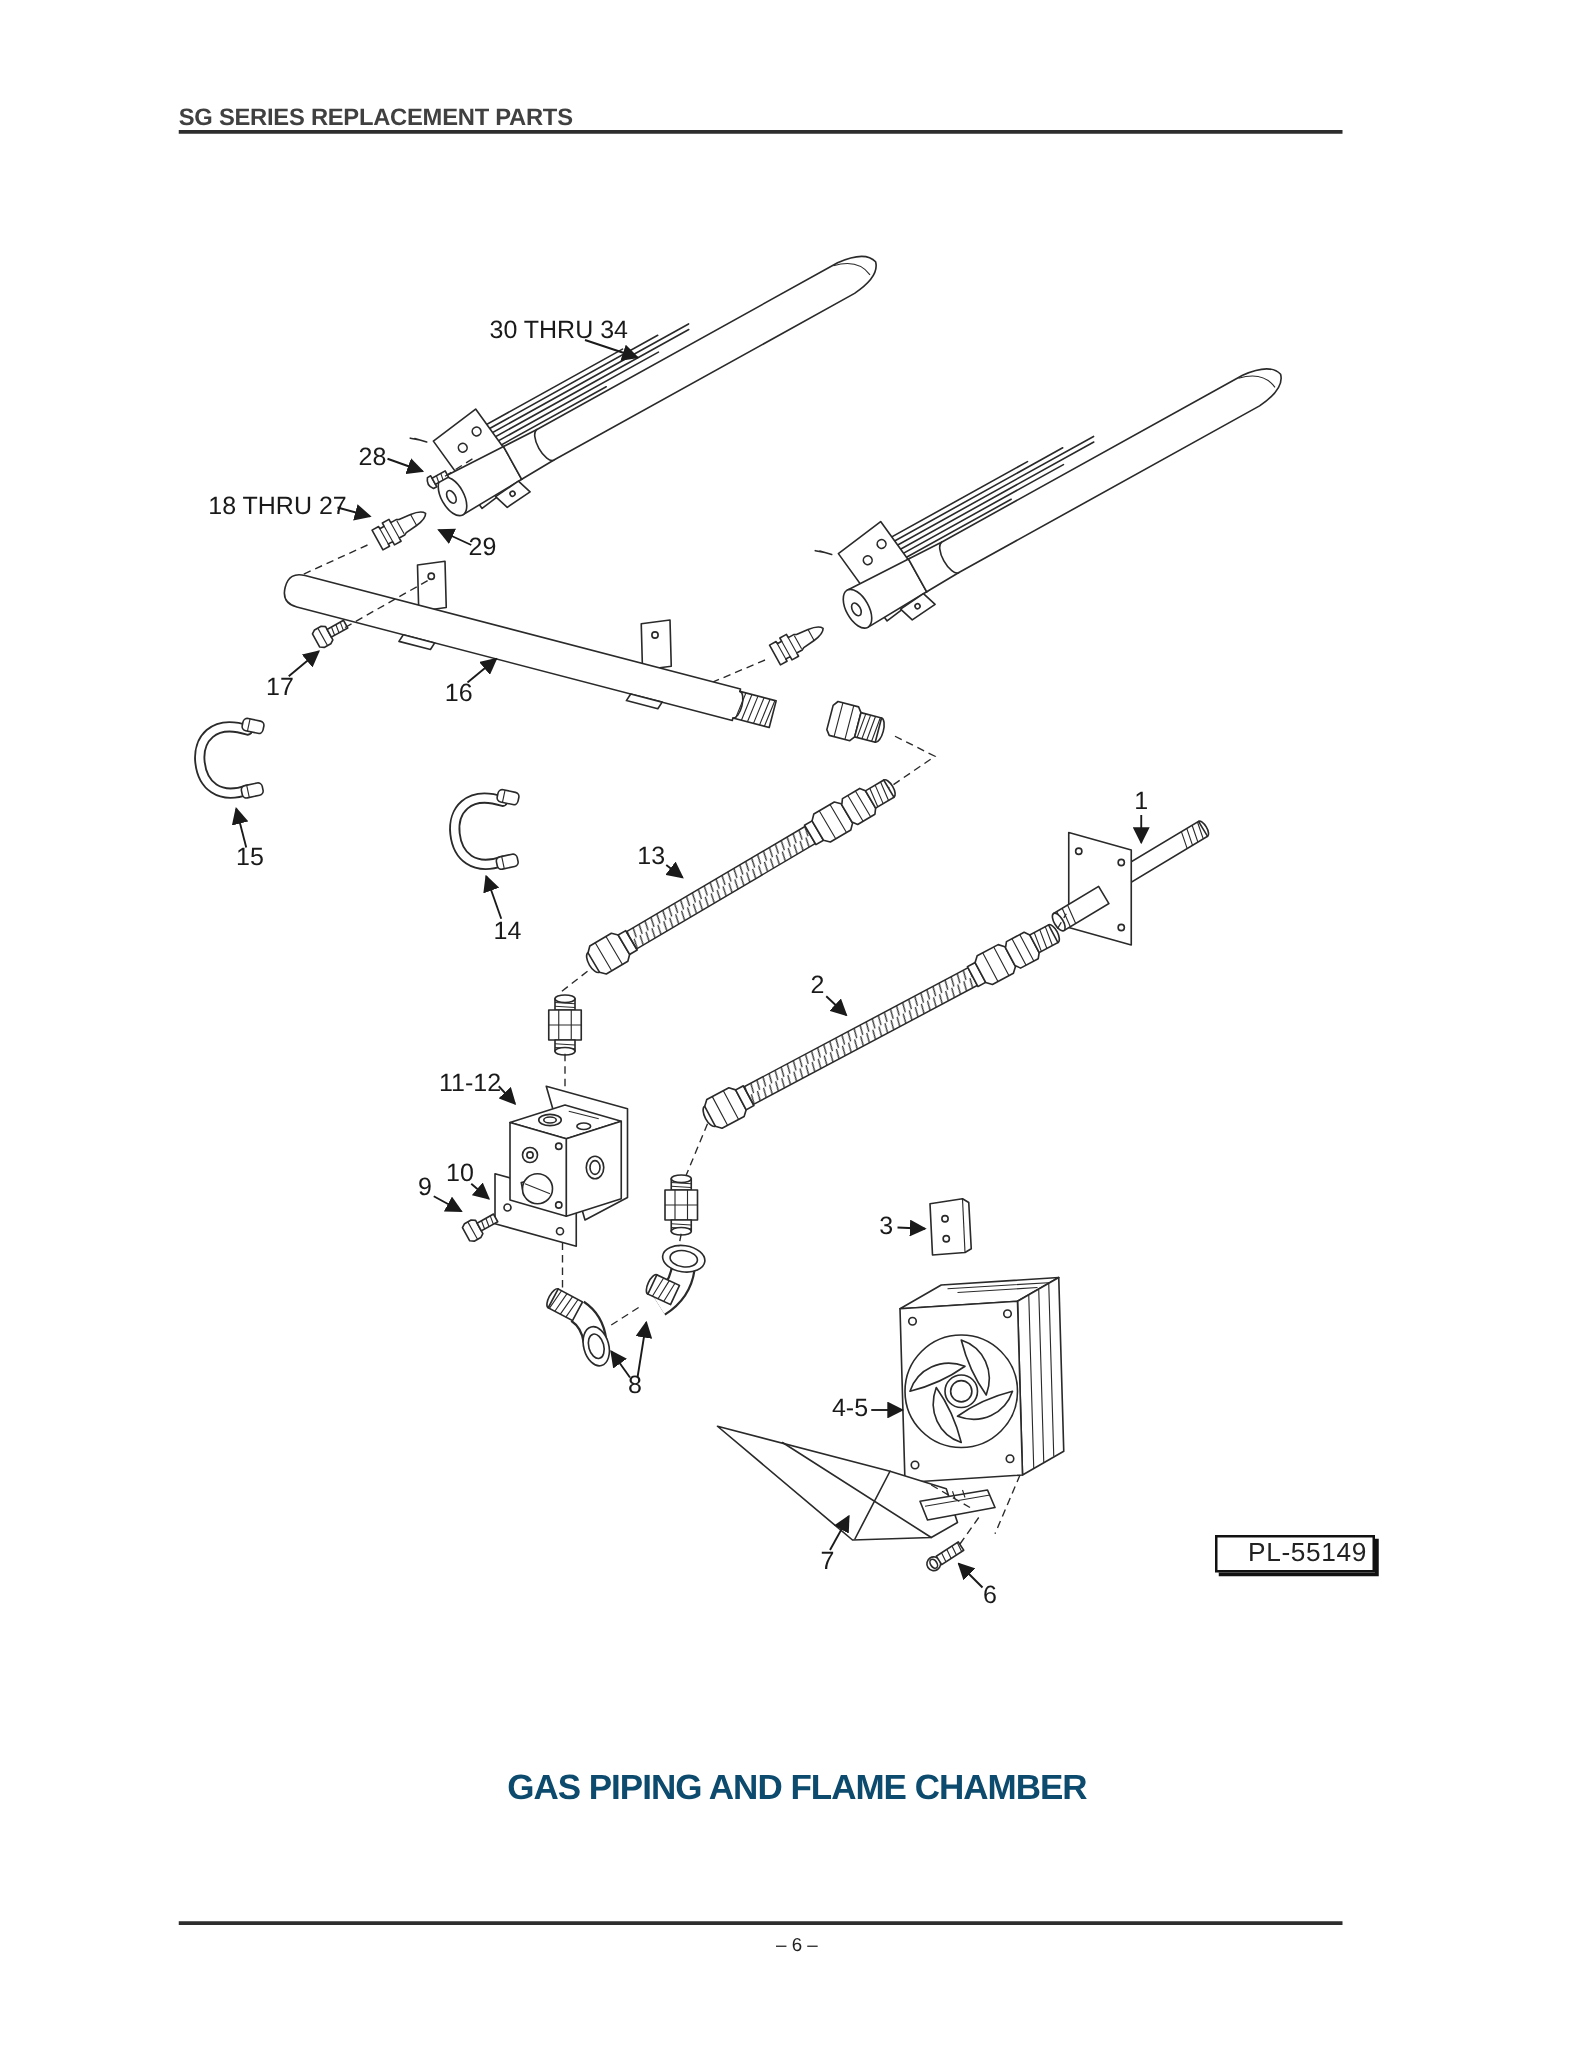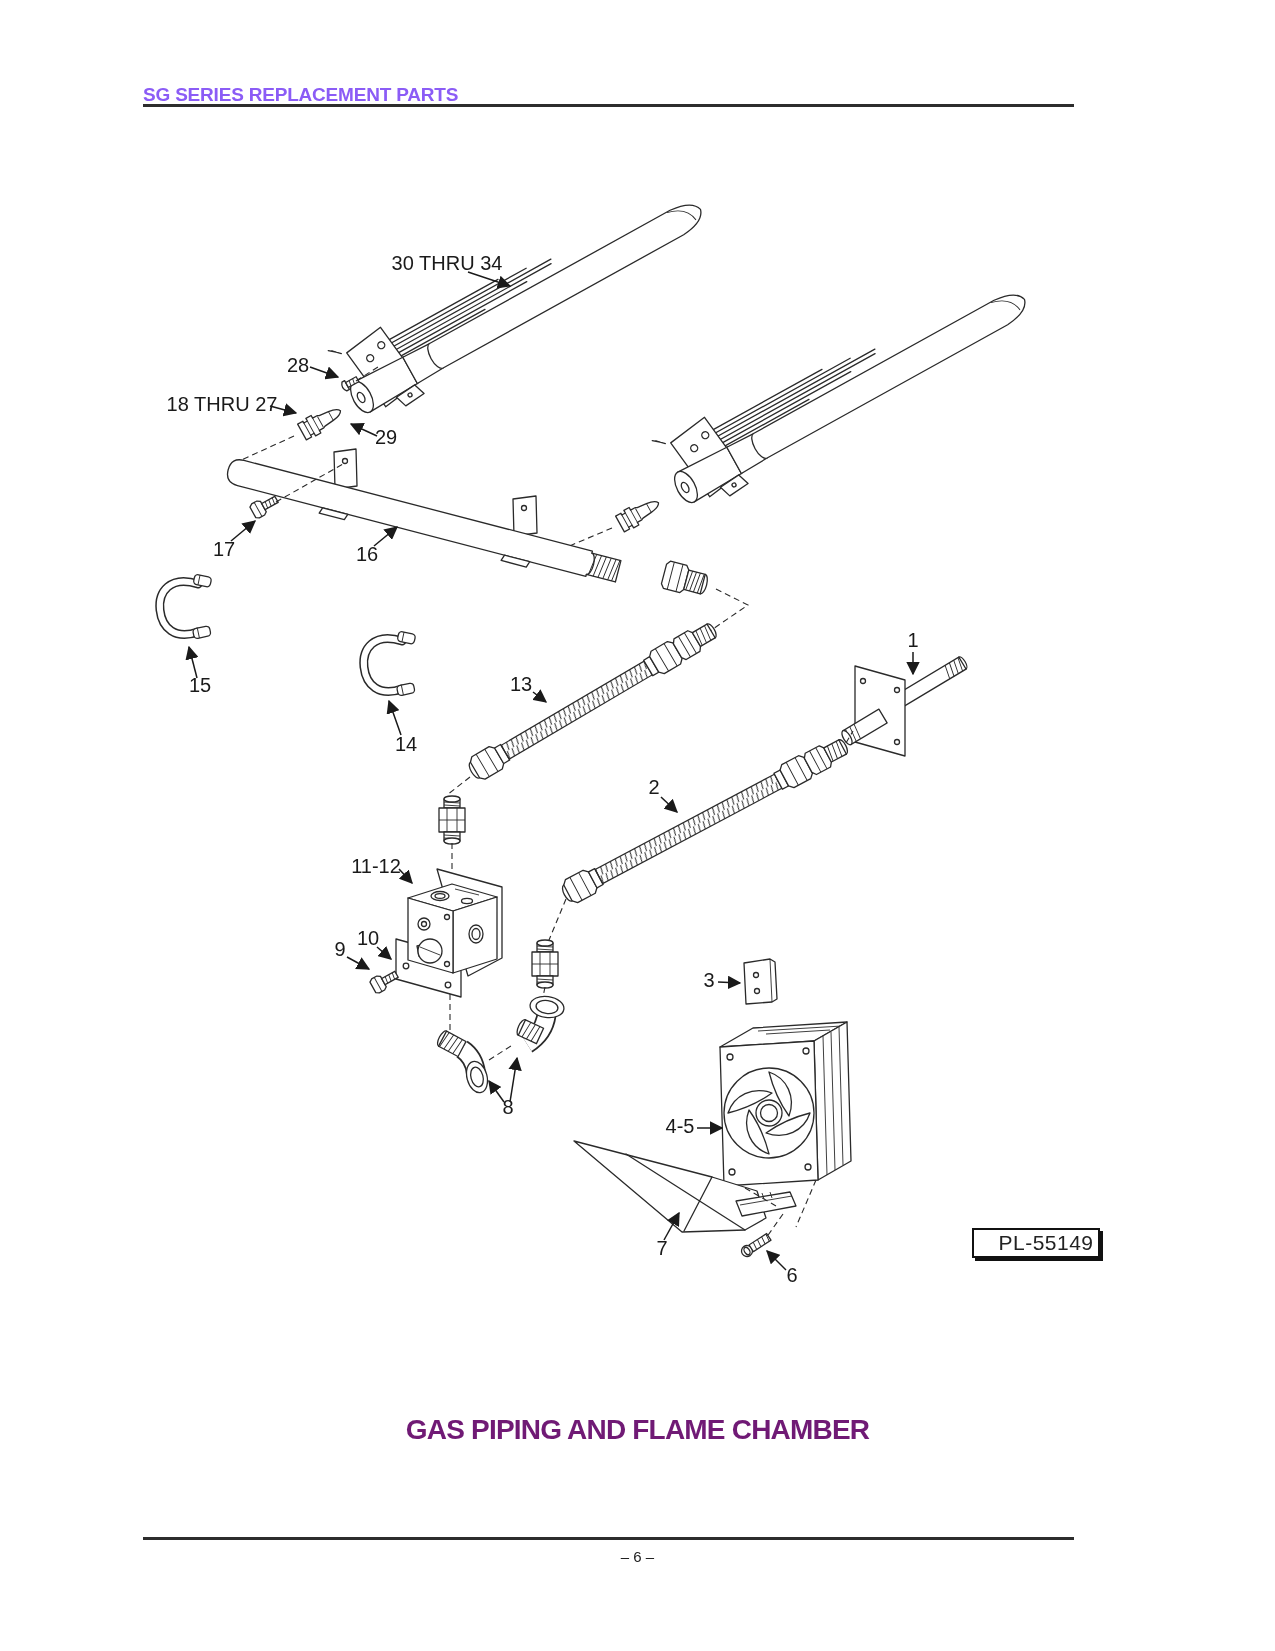--- a/index.html
+++ b/index.html
@@ -3,28 +3,28 @@
 <meta charset="utf-8">
 <style>
   html,body{margin:0;padding:0;background:#e8e8e8;}
   .page{
     position:relative;width:1275px;height:1651px;margin:0 auto;
     background:#ffffff;font-family:"Liberation Sans",sans-serif;color:#1a1a1a;
     overflow:hidden;
   }
   .hdr{
     position:absolute;left:143px;top:84px;font-size:19px;font-weight:bold;
-    letter-spacing:-0.2px;color:#8b5cf6;
+    letter-spacing:-0.2px;color:#404040;
   }
   .hdr-rule{position:absolute;left:143px;top:104px;width:931px;height:3px;background:#2d2d2d;}
   .ftr-rule{position:absolute;left:143px;top:1537px;width:931px;height:2.5px;background:#2d2d2d;}
   .pagenum{position:absolute;left:0;top:1548px;width:100%;text-align:center;font-size:15px;color:#222;}
   .dtitle{
     position:absolute;left:0;top:1414px;width:100%;text-align:center;
-    font-size:28px;font-weight:bold;letter-spacing:-0.8px;color:#701a75;
+    font-size:28px;font-weight:bold;letter-spacing:-0.8px;color:#0c4a6e;
   }
   .plbox{
     position:absolute;left:972px;top:1228px;width:104px;height:26px;
     border:2px solid #111;box-shadow:3px 3px 0 0 #111;background:#fff;
     display:flex;align-items:center;justify-content:center;
     font-size:21px;color:#222;letter-spacing:0.5px;padding-left:20px;
   }
   svg.diagram{position:absolute;left:0;top:0;}
   svg .ln{stroke:#2a2a2a;stroke-width:1.3;fill:none;stroke-linejoin:round;stroke-linecap:round;}
   svg .solid{stroke:#2a2a2a;stroke-width:1.3;fill:#fff;stroke-linejoin:round;}

